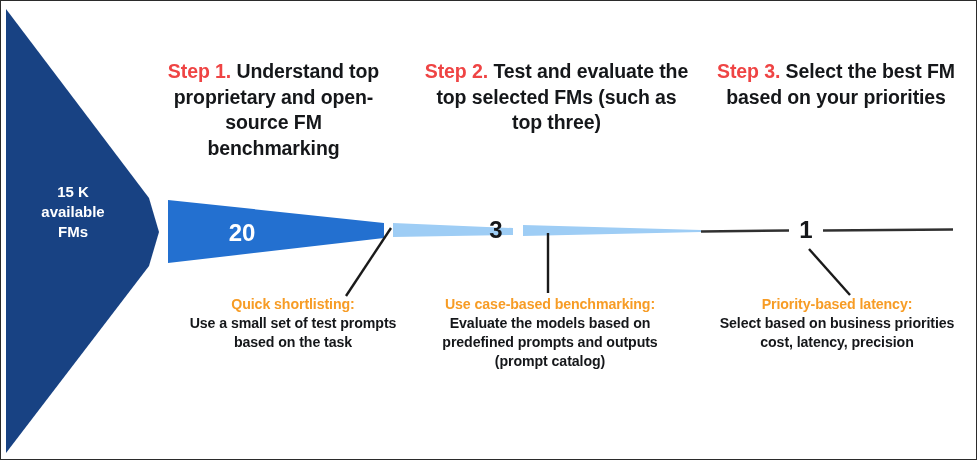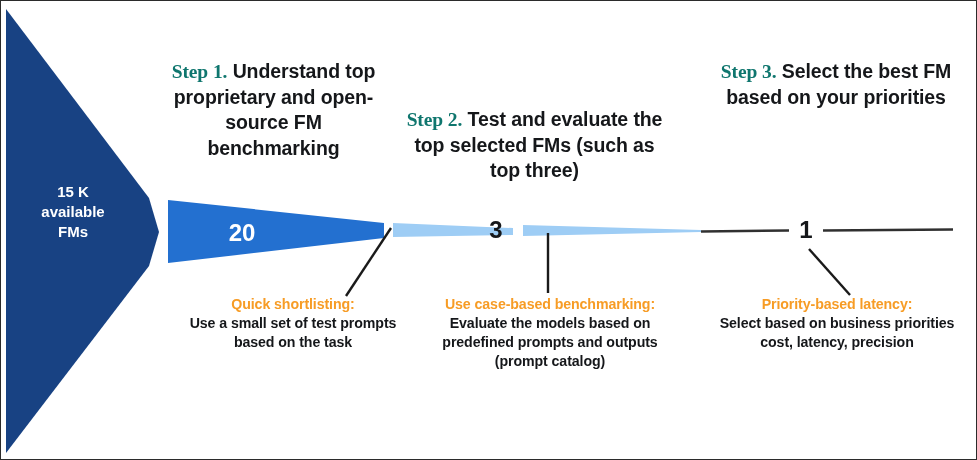--- a/index.html
+++ b/index.html
@@ -26,21 +26,21 @@
   }
   .step-head {
     position: absolute;
     text-align: center;
     font-size: 19.5px;
     font-weight: bold;
     line-height: 1.32;
     color: #15171a;
     letter-spacing: -0.1px;
   }
-  .step-head .step-label { color: #0f766e; font-family: Liberation Serif, serif; }
+  .step-head .step-label { color: #ef4444; }
   .annot {
     position: absolute;
     text-align: center;
     font-size: 14.2px;
     font-weight: bold;
     line-height: 1.33;
     color: #15171a;
     letter-spacing: -0.1px;
   }
   .annot .annot-title {
@@ -100,21 +100,21 @@
     <div>15 K</div>
     <div>available</div>
     <div>FMs</div>
   </div>
 
   <div class="step-head" style="left:166px; top:58px; width:213px;">
     <span class="step-label">Step 1.</span>
     <span class="hidden-span"> </span><span>Understand top proprietary and open-source FM benchmarking</span>
   </div>
 
-  <div class="step-head" style="left:396px; top:58px; width:275px;margin-top:48px;">
+  <div class="step-head" style="left:418px; top:58px; width:275px;">
     <span class="step-label">Step 2.</span>
     <span class="hidden-span"> </span><span>Test and evaluate the top selected FMs (such as top three)</span>
   </div>
 
   <div class="step-head" style="left:716px; top:58px; width:238px;">
     <span class="step-label">Step 3.</span>
     <span class="hidden-span"> </span><span>Select the best FM based on your priorities</span>
   </div>
 
   <div class="funnel-num on-blue" style="left:216px; top:218px; width:50px;">20</div>

